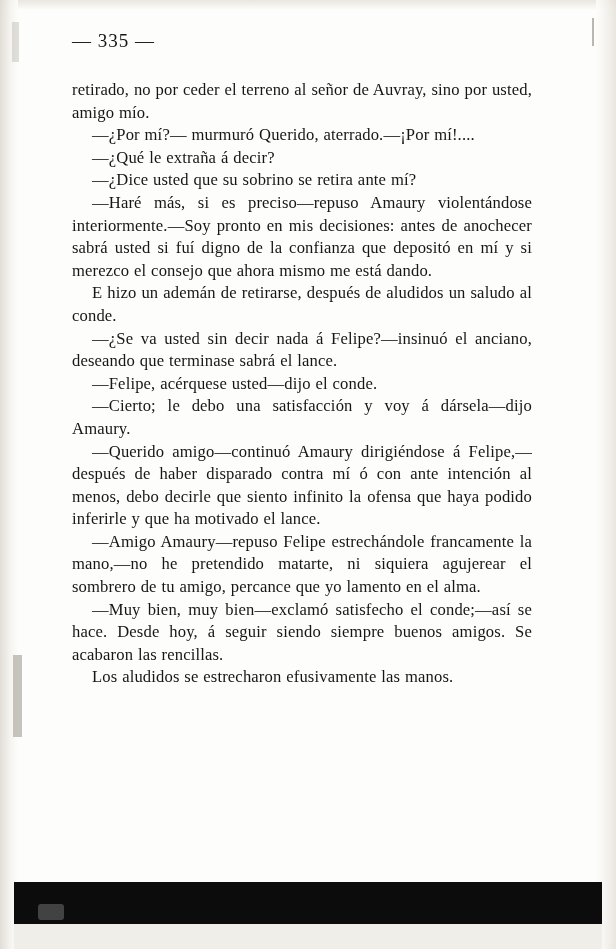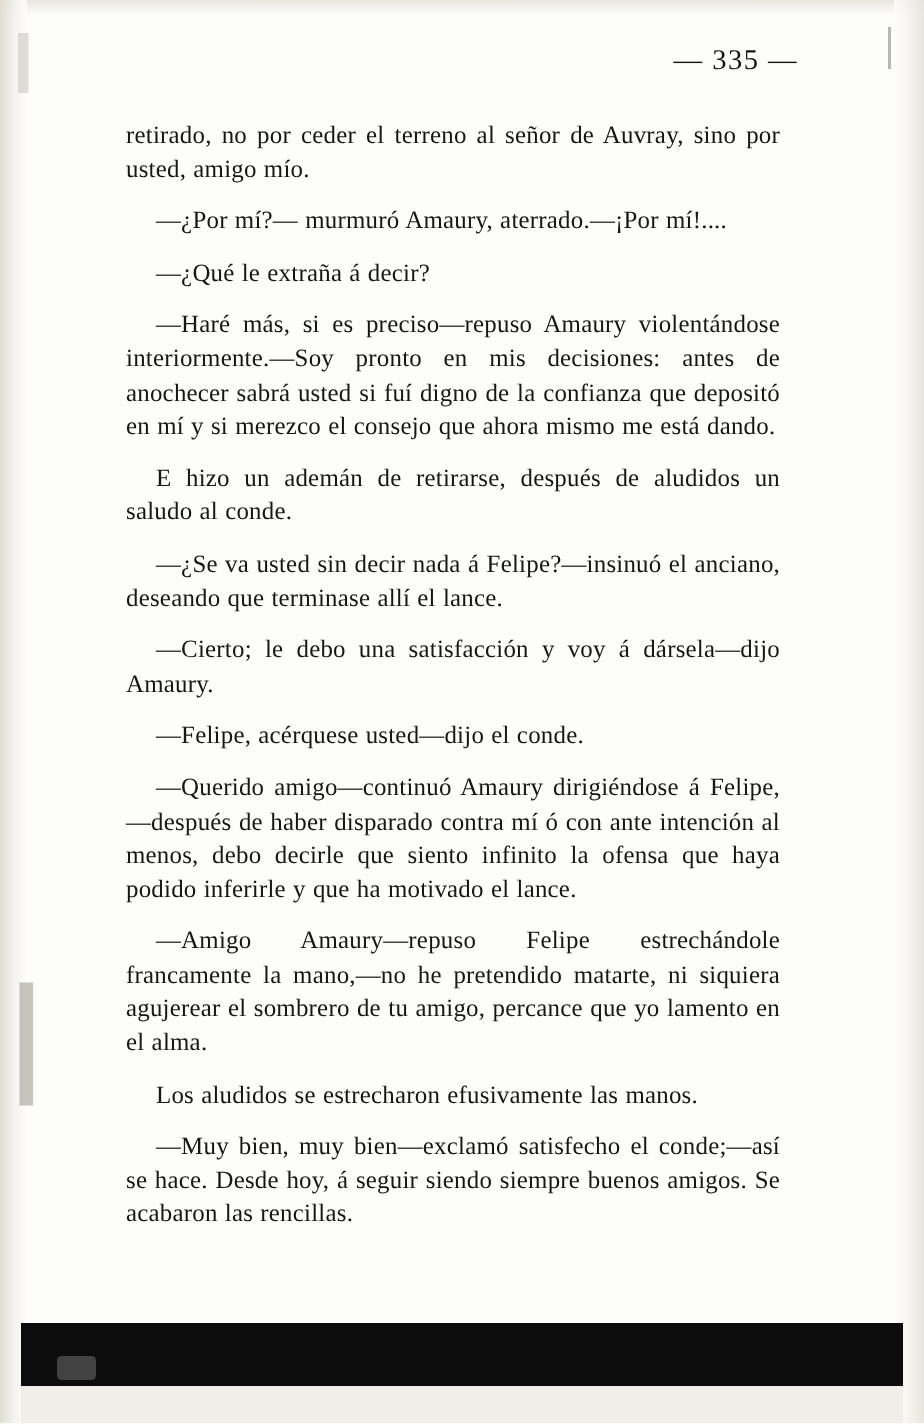--- a/index.html
+++ b/index.html
@@ -95,29 +95,29 @@
     opacity: 0.7;
   }
 
   .content {
     position: absolute;
     left: 72px;
     top: 30px;
     width: 460px;
   }
   .page-number {
-    text-align: right;
+    text-align: left;
     font-size: 19px;
     letter-spacing: 1px;
     margin: 0 0 27px 0;
     color: #141414;
     font-family: "Liberation Serif", serif;
   }
   .body-text p {
-    margin: 12px;
+    margin: 0;
     font-size: 16.6px;
     line-height: 22.6px;
     text-align: justify;
     text-justify: inter-word;
     color: #161616;
     letter-spacing: 0.15px;
     word-spacing: 0.5px;
   }
   .body-text p.indent {
     text-indent: 20px;
@@ -138,31 +138,32 @@
   <div class="scan-edge-left"></div>
   <div class="scan-edge-right"></div>
   <div class="left-blotch"></div>
   <div class="left-blotch2"></div>
   <div class="right-tick"></div>
 
   <div class="content">
     <div class="page-number blur">— 335 —</div>
     <div class="body-text blur" id="body-text">
         <p class="noindent">retirado, no por ceder el terreno al señor de Auvray, sino por usted, amigo mío.</p>
-        <p class="indent">—¿Por mí?— murmuró Amaury, aterrado.—¡Por mí!....</p>
+        <p class="indent">—¿Por mí?— murmuró Querido, aterrado.—¡Por mí!....</p>
         <p class="indent">—¿Qué le extraña á decir?</p>
+        <p class="indent">—¿Dice usted que su sobrino se retira ante mí?</p>
         <p class="indent">—Haré más, si es preciso—repuso Amaury violentándose interiormente.—Soy pronto en mis decisiones: antes de anochecer sabrá usted si fuí digno de la confianza que depositó en mí y si merezco el consejo que ahora mismo me está dando.</p>
         <p class="indent">E hizo un ademán de retirarse, después de aludidos un saludo al conde.</p>
-        <p class="indent">—¿Se va usted sin decir nada á Felipe?—insinuó el anciano, deseando que terminase allí el lance.</p>
+        <p class="indent">—¿Se va usted sin decir nada á Felipe?—insinuó el anciano, deseando que terminase sabrá el lance.</p>
+        <p class="indent">—Felipe, acérquese usted—dijo el conde.</p>
         <p class="indent">—Cierto; le debo una satisfacción y voy á dársela—dijo Amaury.</p>
-        <p class="indent">—Felipe, acérquese usted—dijo el conde.</p>
         <p class="indent">—Querido amigo—continuó Amaury dirigiéndose á Felipe,—después de haber disparado contra mí ó con ante intención al menos, debo decirle que siento infinito la ofensa que haya podido inferirle y que ha motivado el lance.</p>
         <p class="indent">—Amigo Amaury—repuso Felipe estrechándole francamente la mano,—no he pretendido matarte, ni siquiera agujerear el sombrero de tu amigo, percance que yo lamento en el alma.</p>
+        <p class="indent">—Muy bien, muy bien—exclamó satisfecho el conde;—así se hace. Desde hoy, á seguir siendo siempre buenos amigos. Se acabaron las rencillas.</p>
         <p class="indent">Los aludidos se estrecharon efusivamente las manos.</p>
-        <p class="indent">—Muy bien, muy bien—exclamó satisfecho el conde;—así se hace. Desde hoy, á seguir siendo siempre buenos amigos. Se acabaron las rencillas.</p>
       </div>
   </div>
 
   <div class="bottom-bar"></div>
   <div class="bottom-bar-tail"></div>
   <div class="bottom-smudge"></div>
 
 </div>
 
 </body></html>

